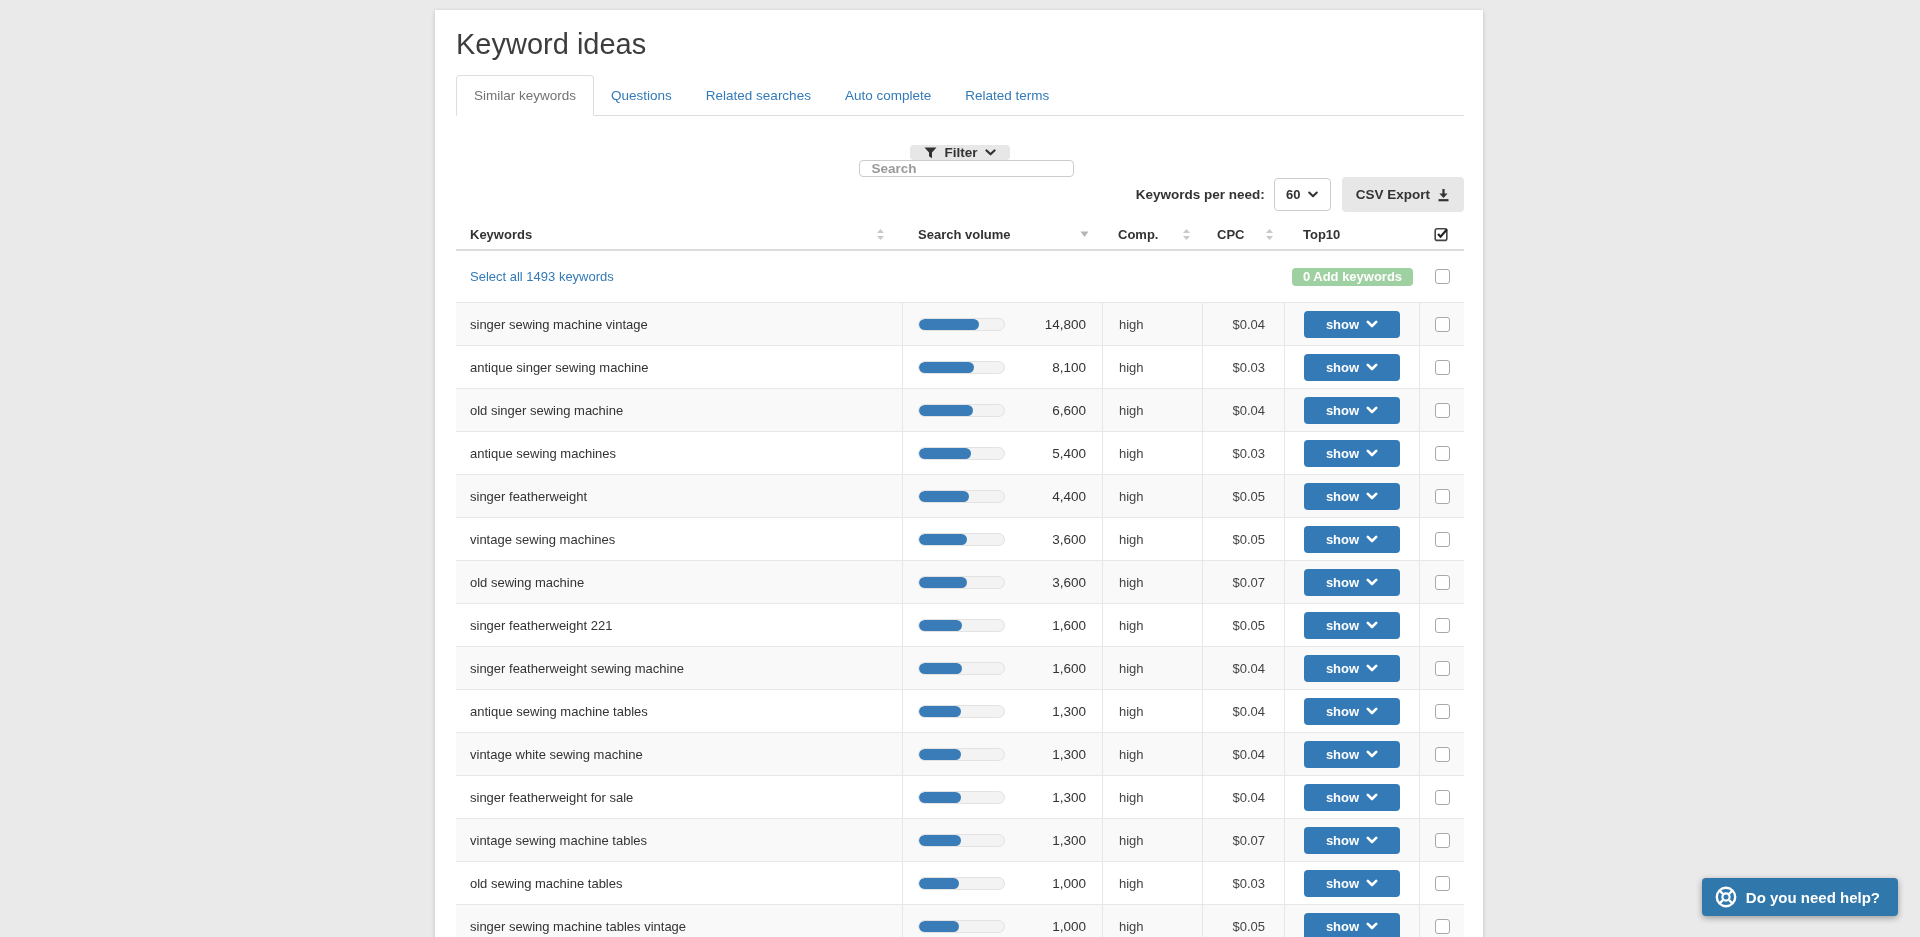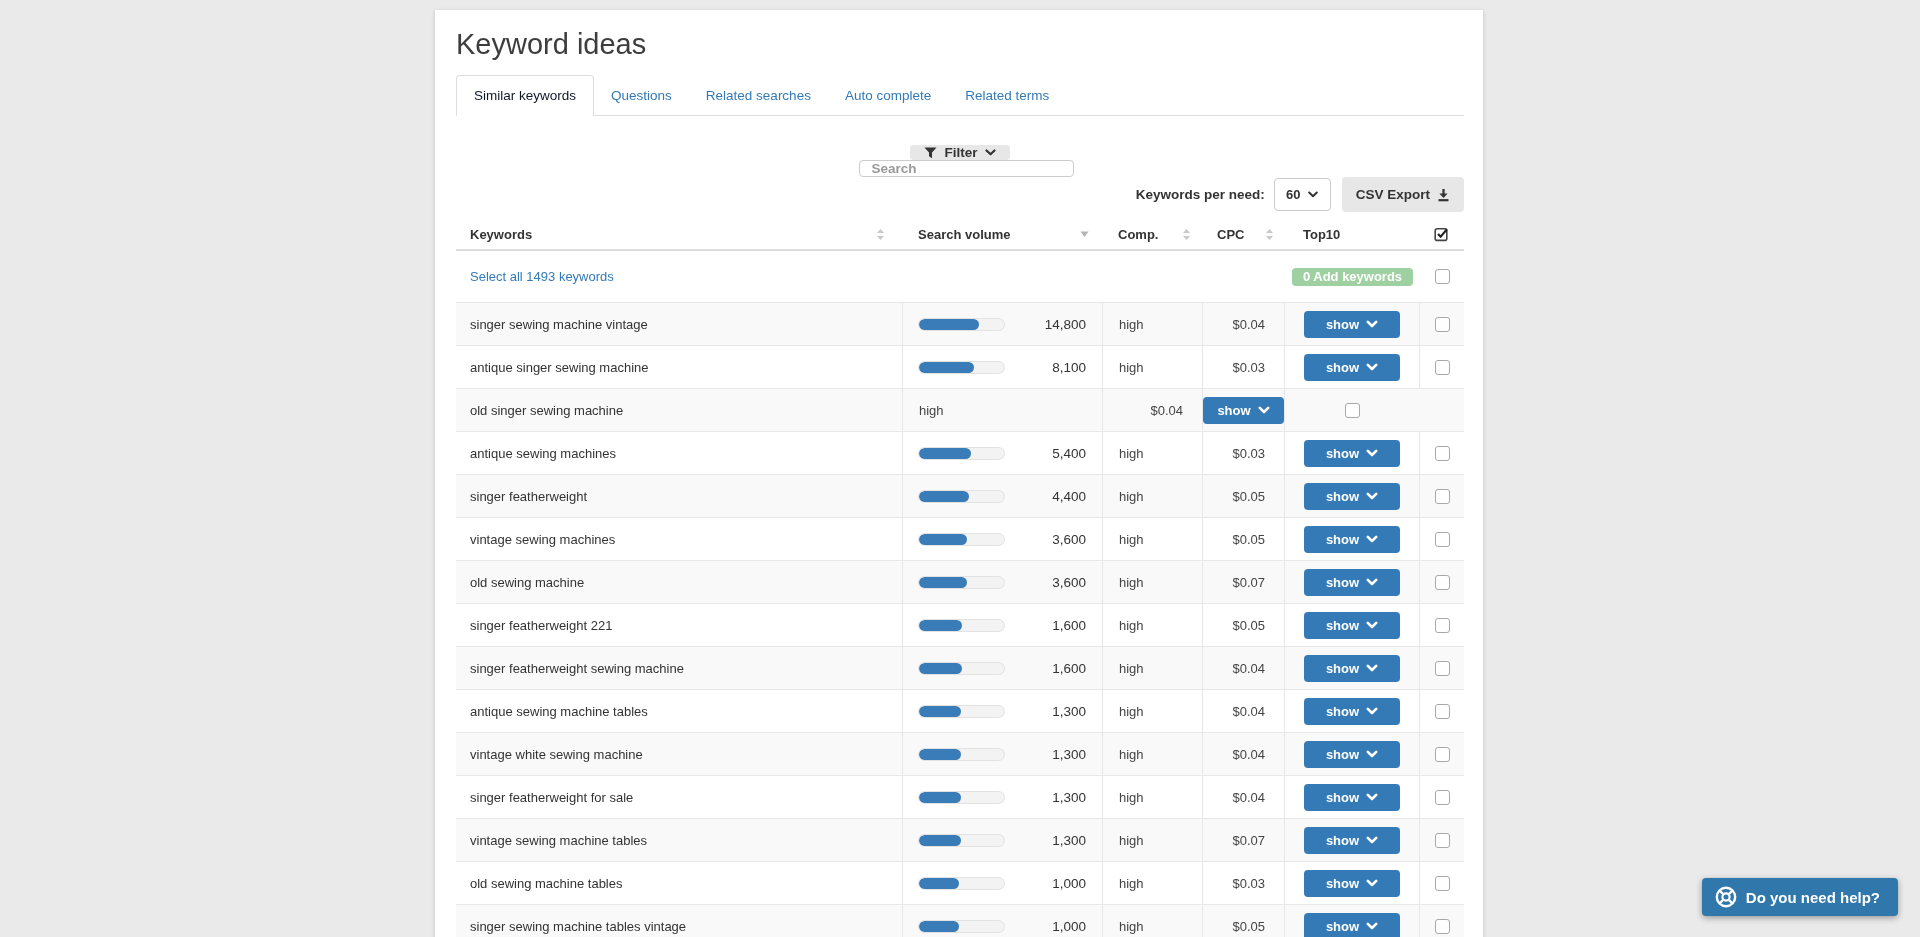--- a/index.html
+++ b/index.html
@@ -32,21 +32,21 @@
   
   .tabs{
     margin-top:13px;display:flex;align-items:flex-end;border-bottom:1px solid #ddd;
     height:41px;
   }
   .tab{
     padding:10px 17px;font-size:13.5px;line-height:19px;cursor:pointer;white-space:nowrap;
   }
   .tab.active{
     background:#fff;border:1px solid #ddd;border-bottom:1px solid #fff;
-    border-radius:4px 4px 0 0;color:#0f172a;margin-bottom:-1px;
+    border-radius:4px 4px 0 0;color:#737373;margin-bottom:-1px;
   }
   .tab.link{color:var(--blue);}
   
   .toolbar{margin-top:29px;display:flex;align-items:center;height:35px;flex-direction:column;}
   .btn-gray{
     display:inline-flex;align-items:center;gap:7px;height:35px;padding:0 14px;
     background:#e7e7e7;border:none;border-radius:4px;font-size:13.5px;font-weight:bold;
     color:var(--text);cursor:pointer;font-family:inherit;
   }
   .search-input{
@@ -301,20 +301,26 @@
     </div>
     <div class="cell c-chk cell-center">
       <span class="checkbox"></span>
     </div>
   </div>
 
   <div class="grid-row trow">
     <div class="cell c-kw">
       <span class="kw-text">old singer sewing machine</span>
     </div>
+    <div class="cell c-vol">
+      <span class="bar">
+              <span class="bar-fill" style="width: 64%; background: rgb(58, 124, 184);"></span>
+            </span>
+      <span class="vol-num">6,600</span>
+    </div>
     <div class="cell c-comp">
       <span class="comp-text">high</span>
     </div>
     <div class="cell c-cpc">
       <span class="cpc-text">$0.04</span>
     </div>
     <div class="cell c-top">
       <button class="show-btn">
         <span class="show-label">show</span>
         <span style="display:inline-flex;color:#fff;">

